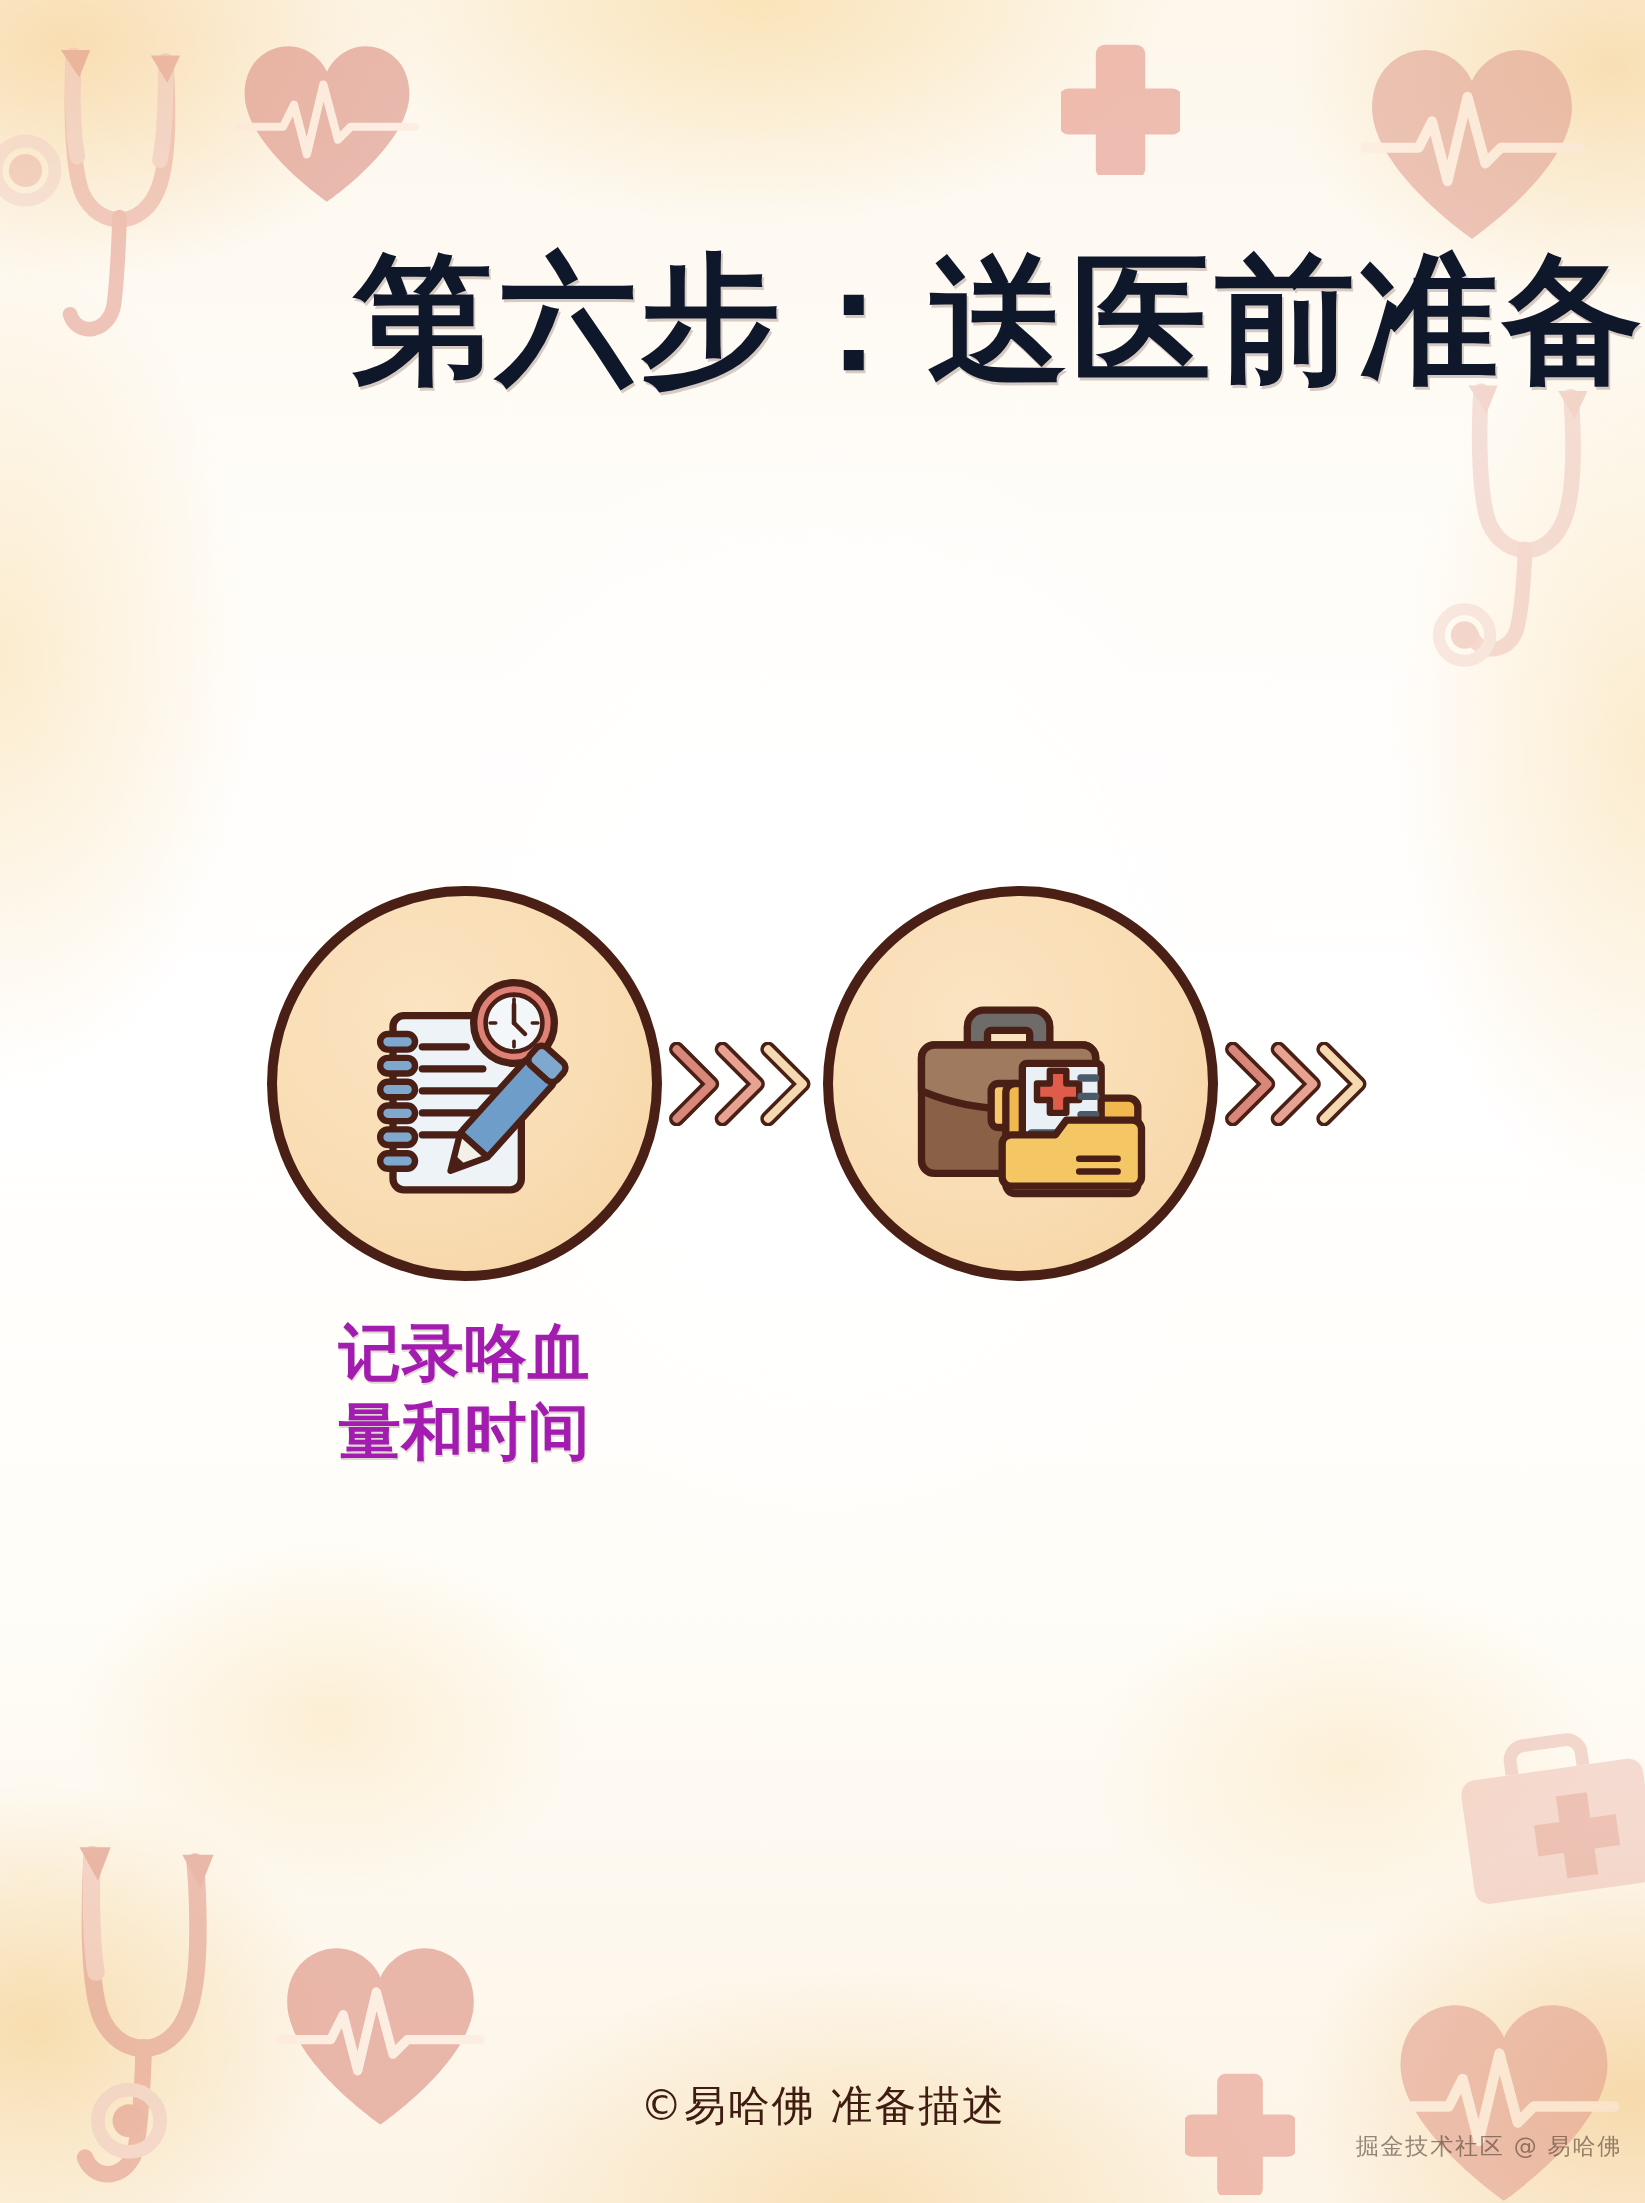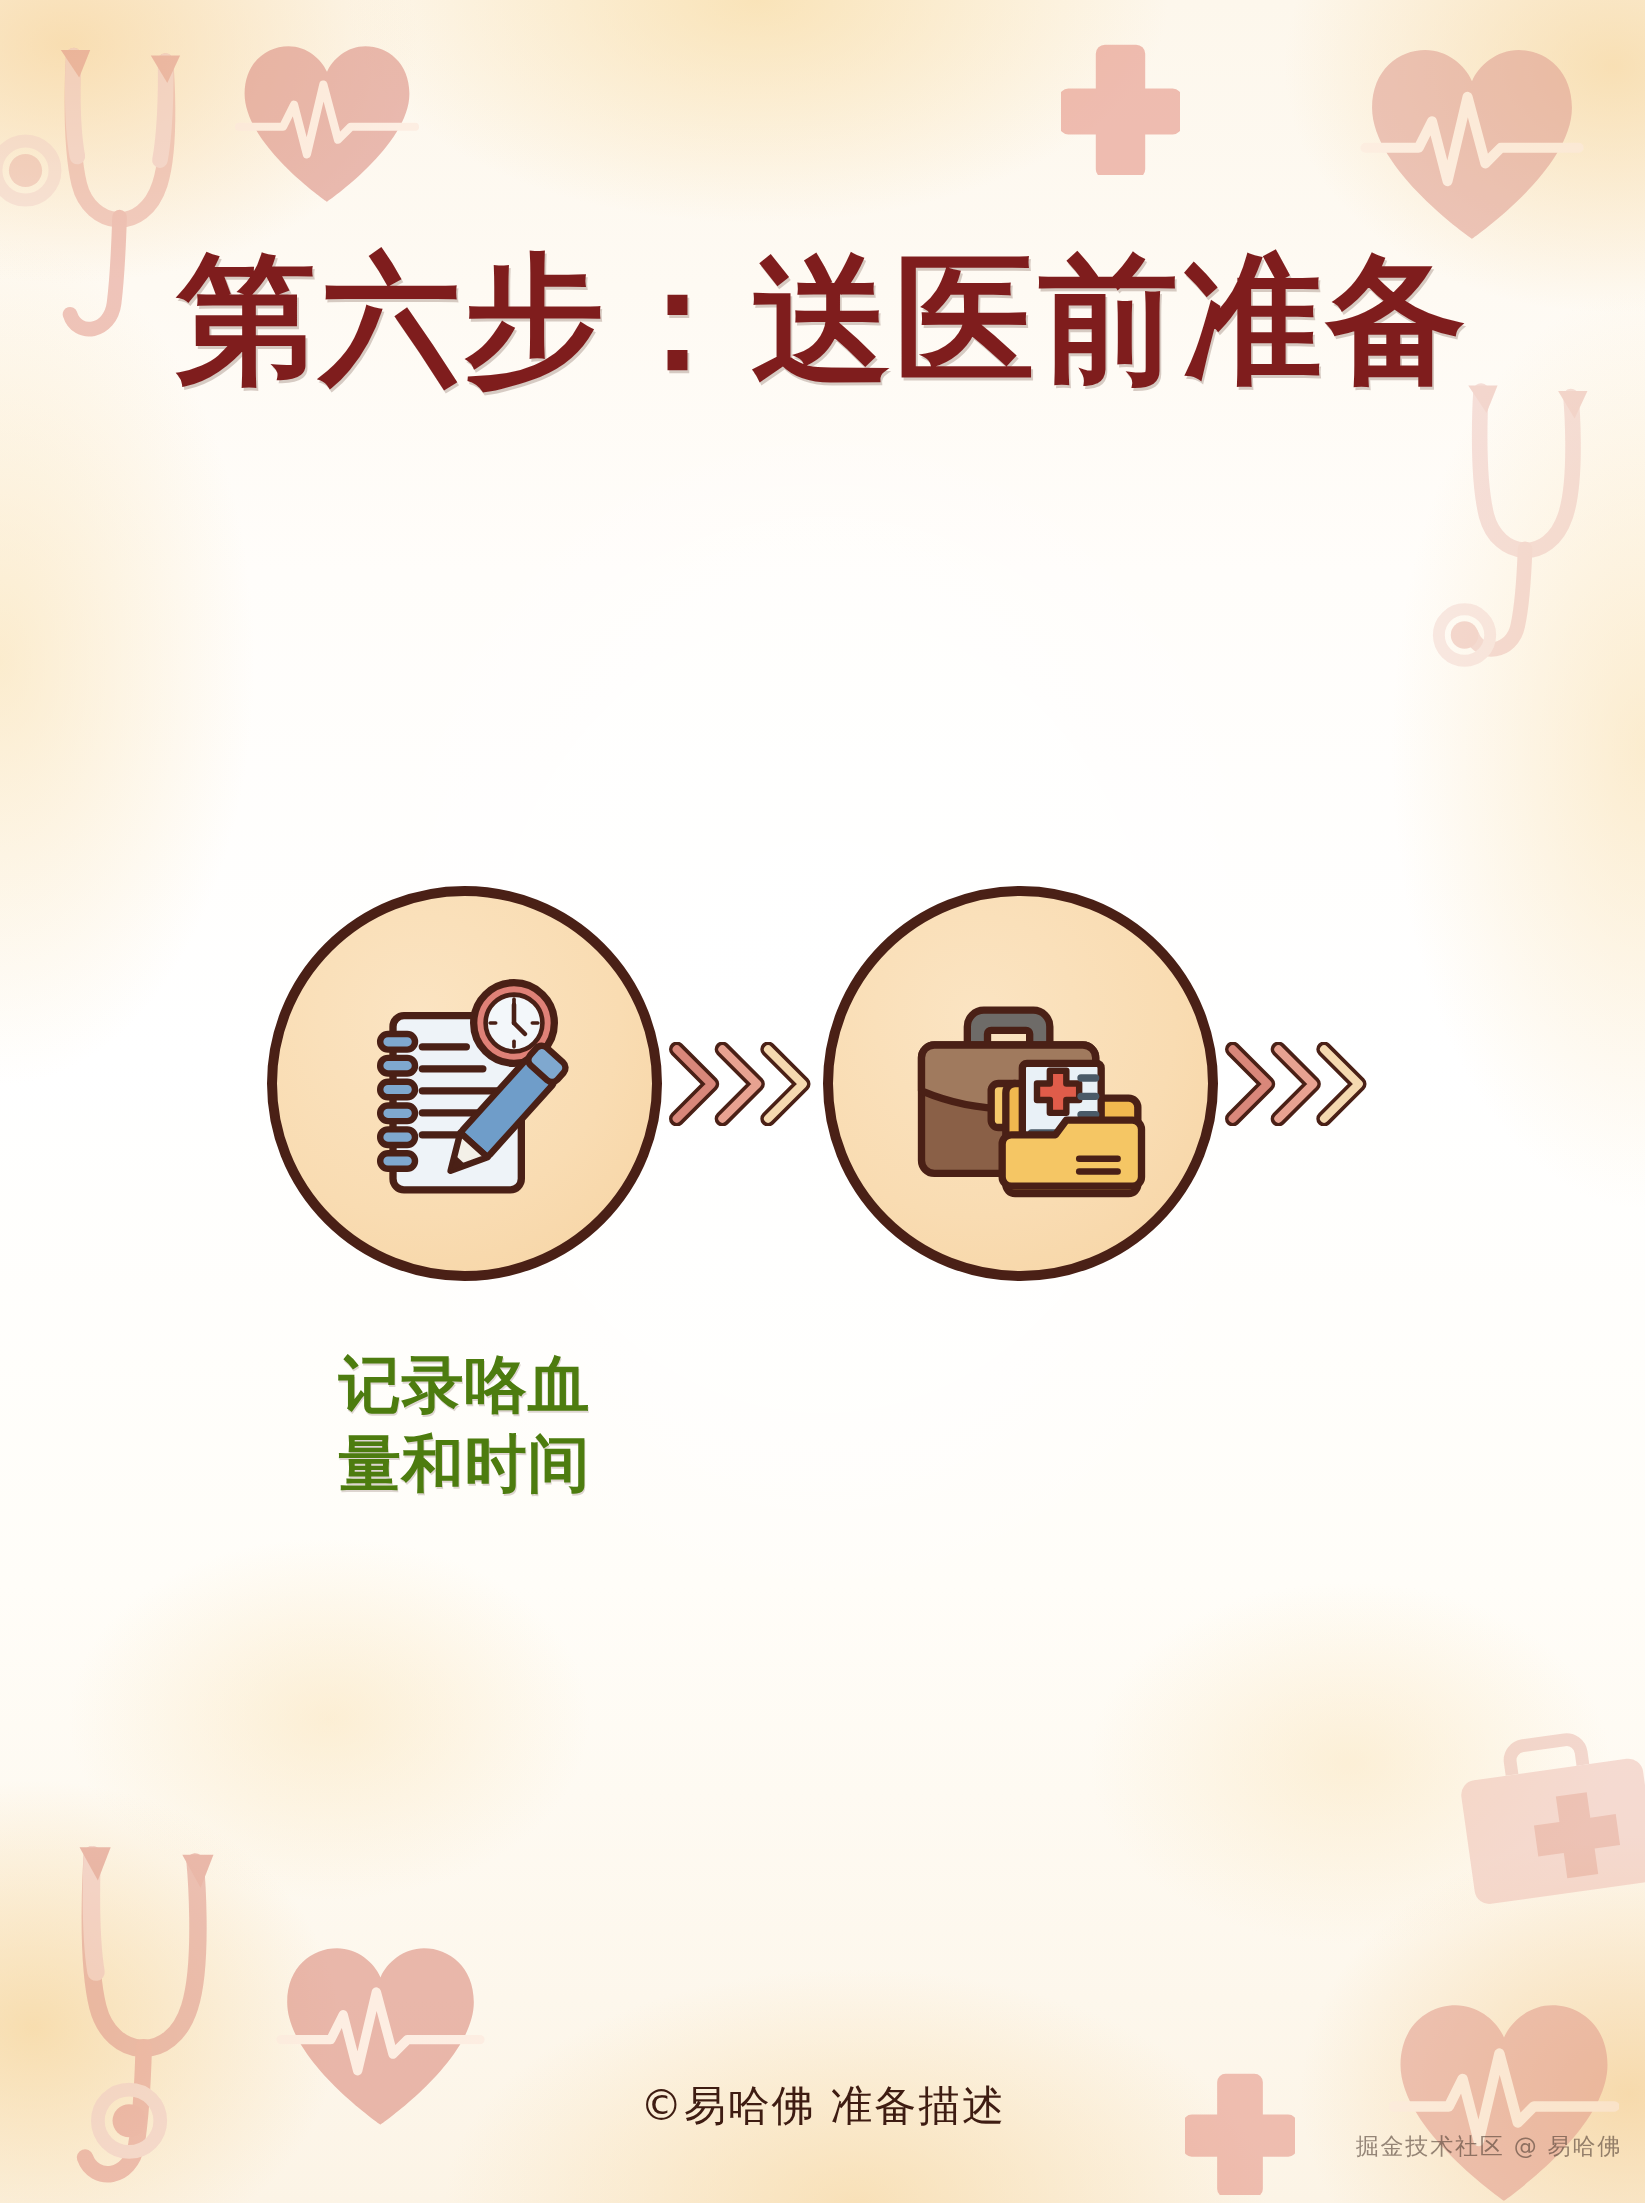--- a/index.html
+++ b/index.html
@@ -46,23 +46,24 @@
     position: absolute;
     top: 246px; left: 0; right: 0;
     text-align: center;
     z-index: 5;
   }
   .title {
     font-family: "DejaVu Sans", "Liberation Sans", sans-serif;
     font-size: 140px;
     font-weight: 700;
     letter-spacing: 3.7px;
-    color: #7f1d1d;
+    color: #0f172a;
     line-height: 1.05;
     text-shadow: 1.8px 2.8px 0 rgba(74,31,20,.22);
+    text-align: right;
   }
 
   
   .steps {
     position: absolute;
     top: 886px;
     left: 0; right: 0;
     display: flex;
     align-items: flex-start;
     justify-content: center;
@@ -74,27 +75,27 @@
     width: 395px; height: 395px;
     border-radius: 50%;
     background: radial-gradient(circle at 38% 32%, #fbe4c2 0%, #f9dcb2 58%, #f6d3a2 100%);
     border: 10px solid #4a2016;
     display: flex; align-items: center; justify-content: center;
     position: relative;
   }
   .circle svg { display:block; }
 
   .step-label {
-    margin-top: 64px;
+    margin-top: 32px;
     text-align: right;
     font-family: "DejaVu Sans", "Liberation Sans", sans-serif;
     font-size: 62px;
     font-weight: 700;
     line-height: 1.28;
-    color: #4d7c0f;
+    color: #a21caf;
     letter-spacing: 0.9px;
     text-shadow: 0.9px 1.8px 0 rgba(74,31,20,.18);
     white-space: pre-line;
   }
 
   .arrow {
     width: 161px;
     display: flex;
     align-items: center;
     justify-content: center;

